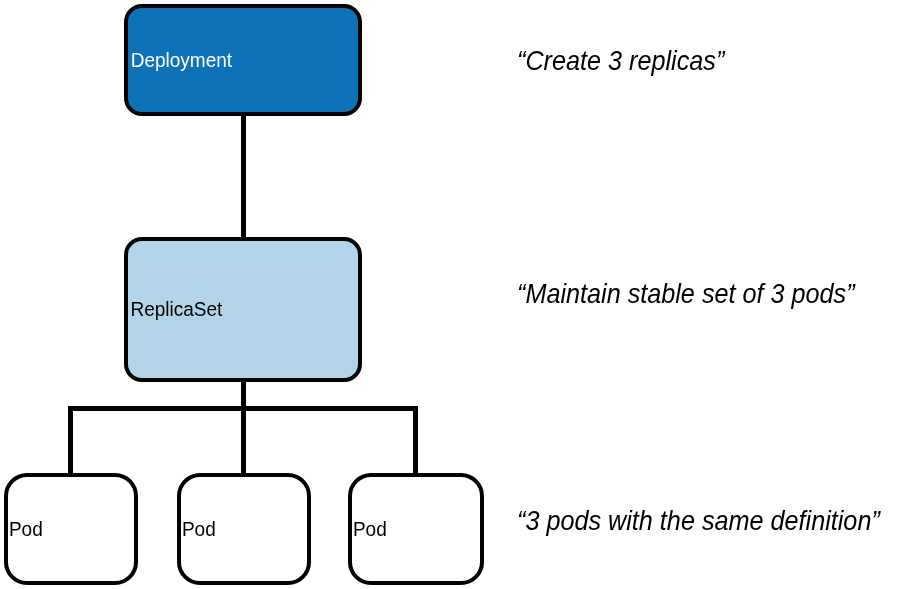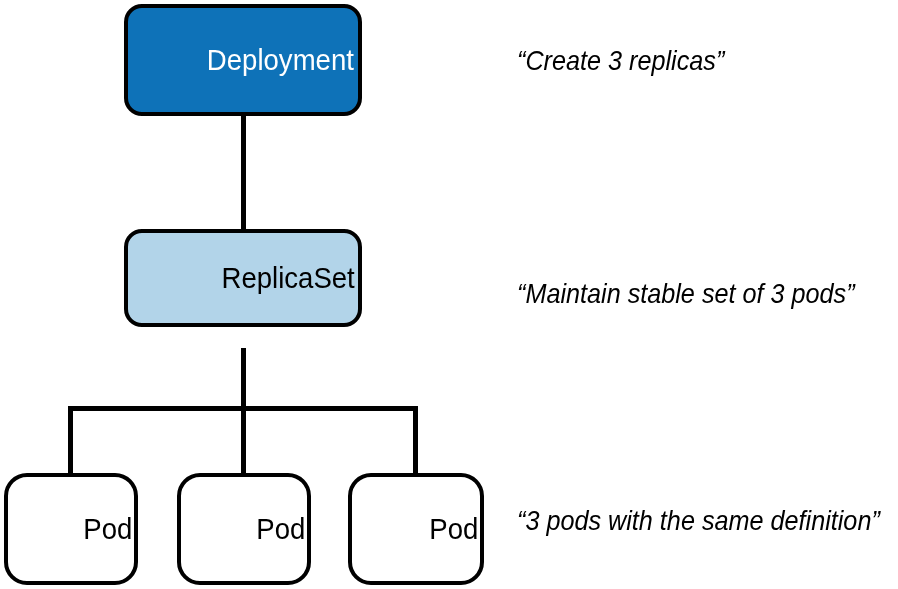--- a/index.html
+++ b/index.html
@@ -20,33 +20,33 @@
     background:var(--canvas-bg);
     font-family:"Liberation Sans", sans-serif;
     overflow:hidden;
   }
   .node{
     position:absolute;
     border:4px solid var(--line-color);
     border-radius:18px;
     display:flex;
     align-items:center;
-    justify-content:flex-end;
+    justify-content:flex-start;
     color:var(--default-text);
-    font-size:29px;
+    font-size:20px;
     z-index:2;
   }
   .node span{display:inline-block;transform:scaleX(0.95);transform-origin:center;white-space:nowrap;}
   .node-deployment{
     left:124px; top:4px; width:238px; height:112px;
     background:var(--deployment-fill);
     color:var(--deployment-text);
   }
   .node-replicaset{
-    left:124px; top:229px; width:238px; height:98px;
+    left:124px; top:237px; width:238px; height:145px;
     background:var(--replicaset-fill);
   }
   .node-pod{
     background:var(--pod-fill);
     width:134px; height:112px; top:473px;
     border-radius:23px;
   }
   .node-pod1{left:4px;}
   .node-pod2{left:177px;}
   .node-pod3{left:348px; width:136px;}

